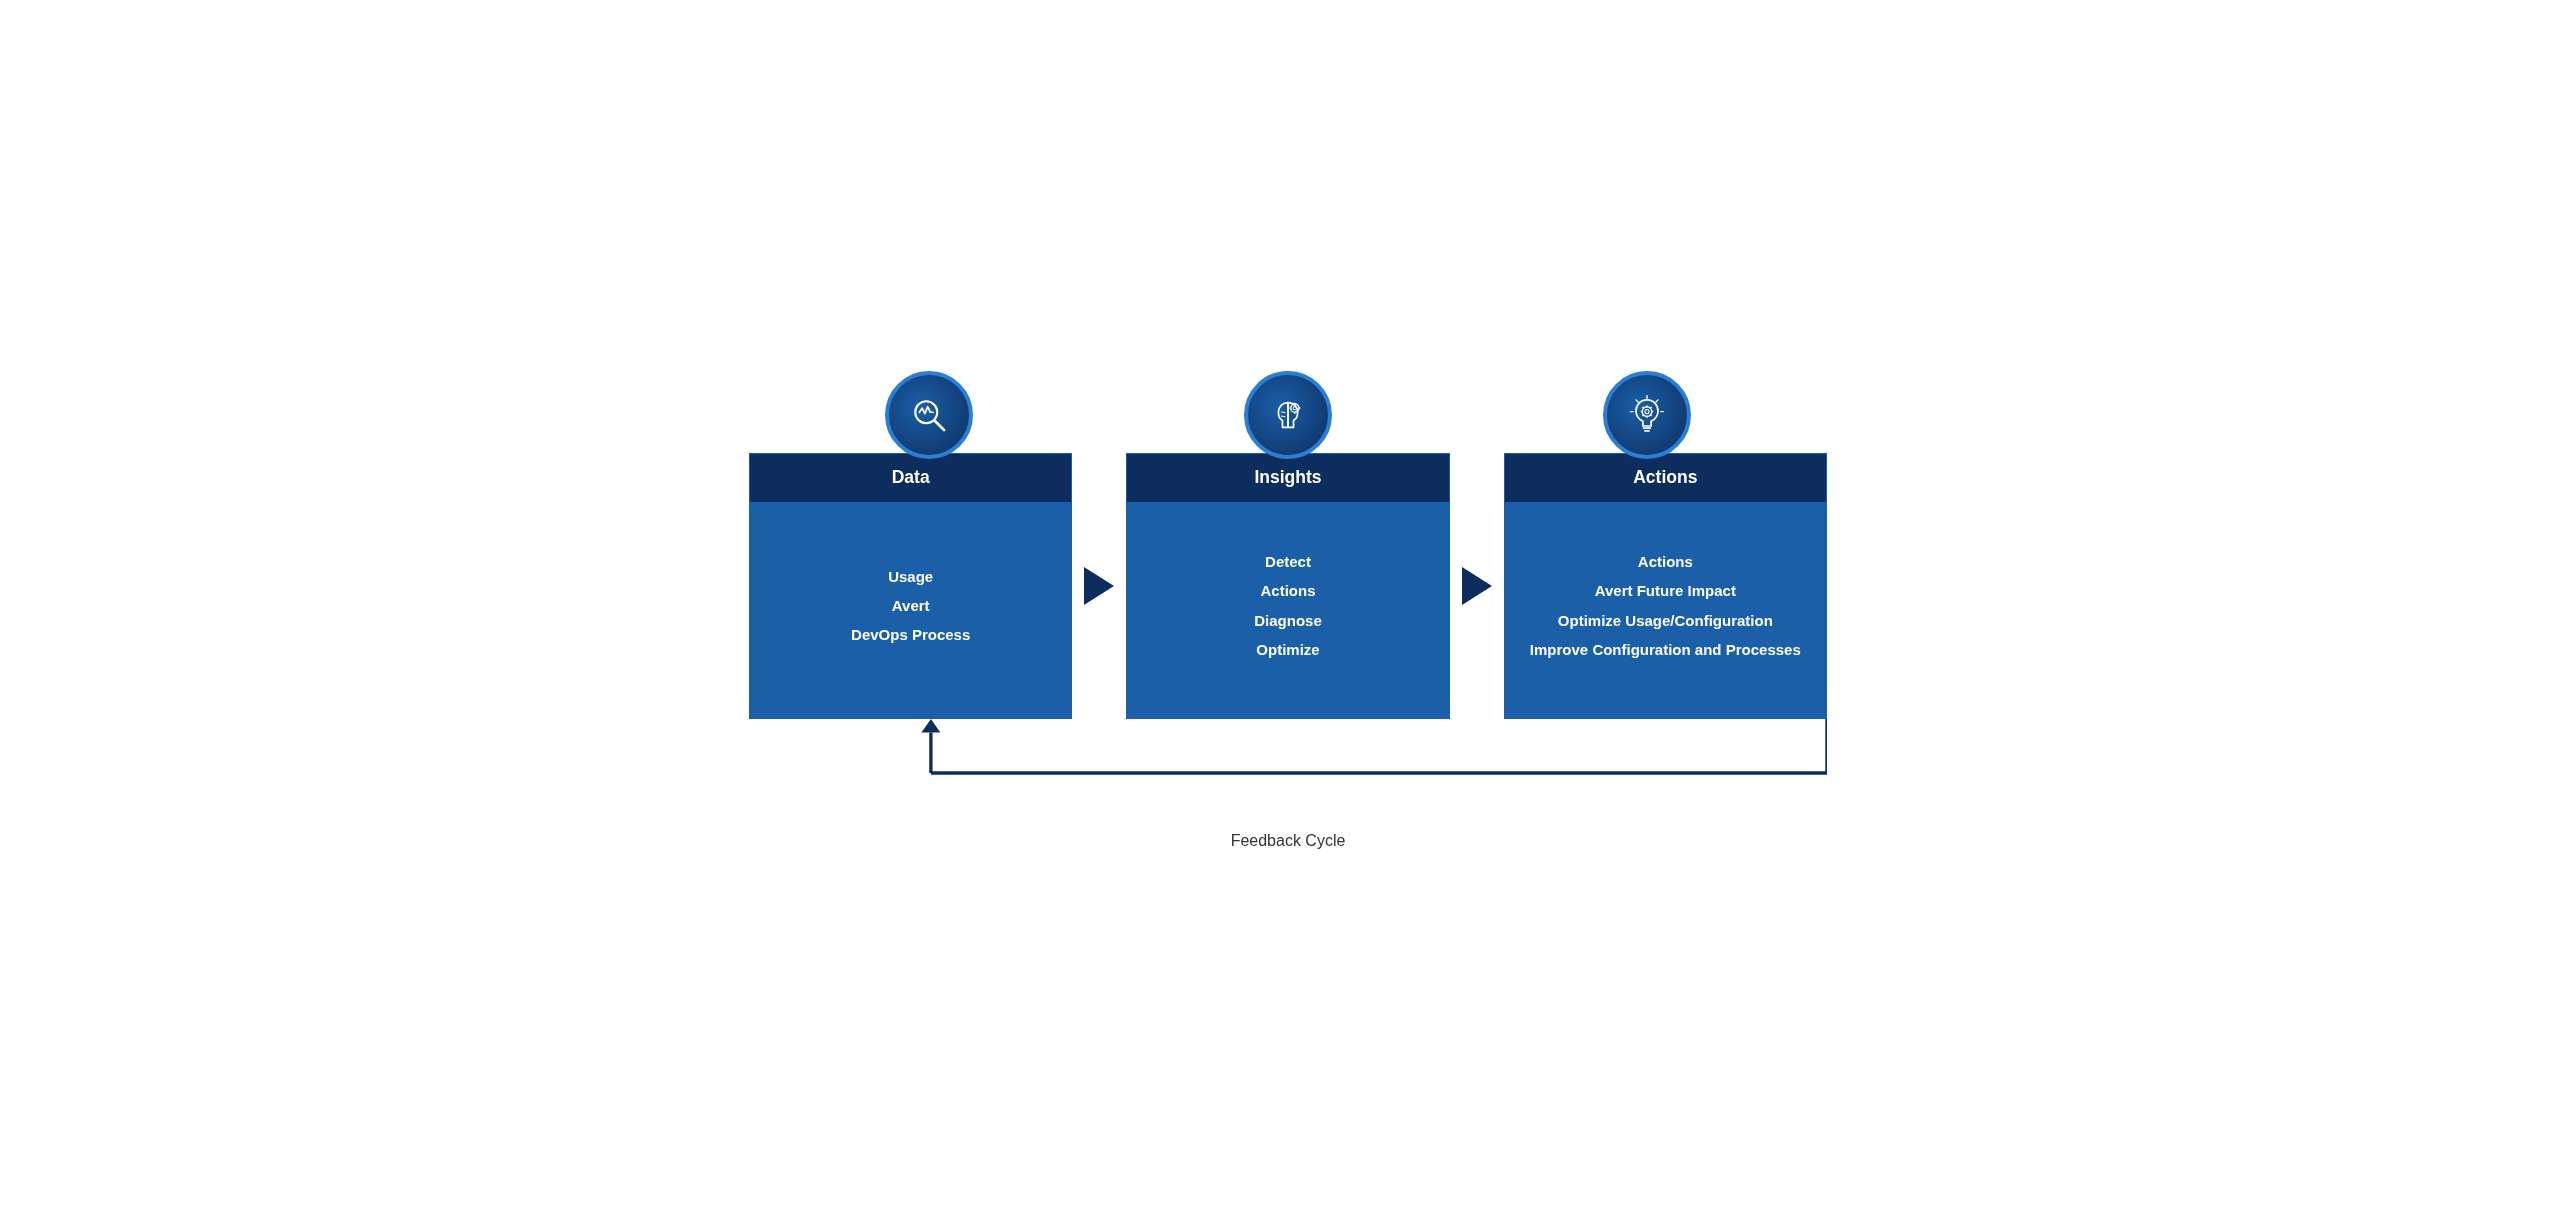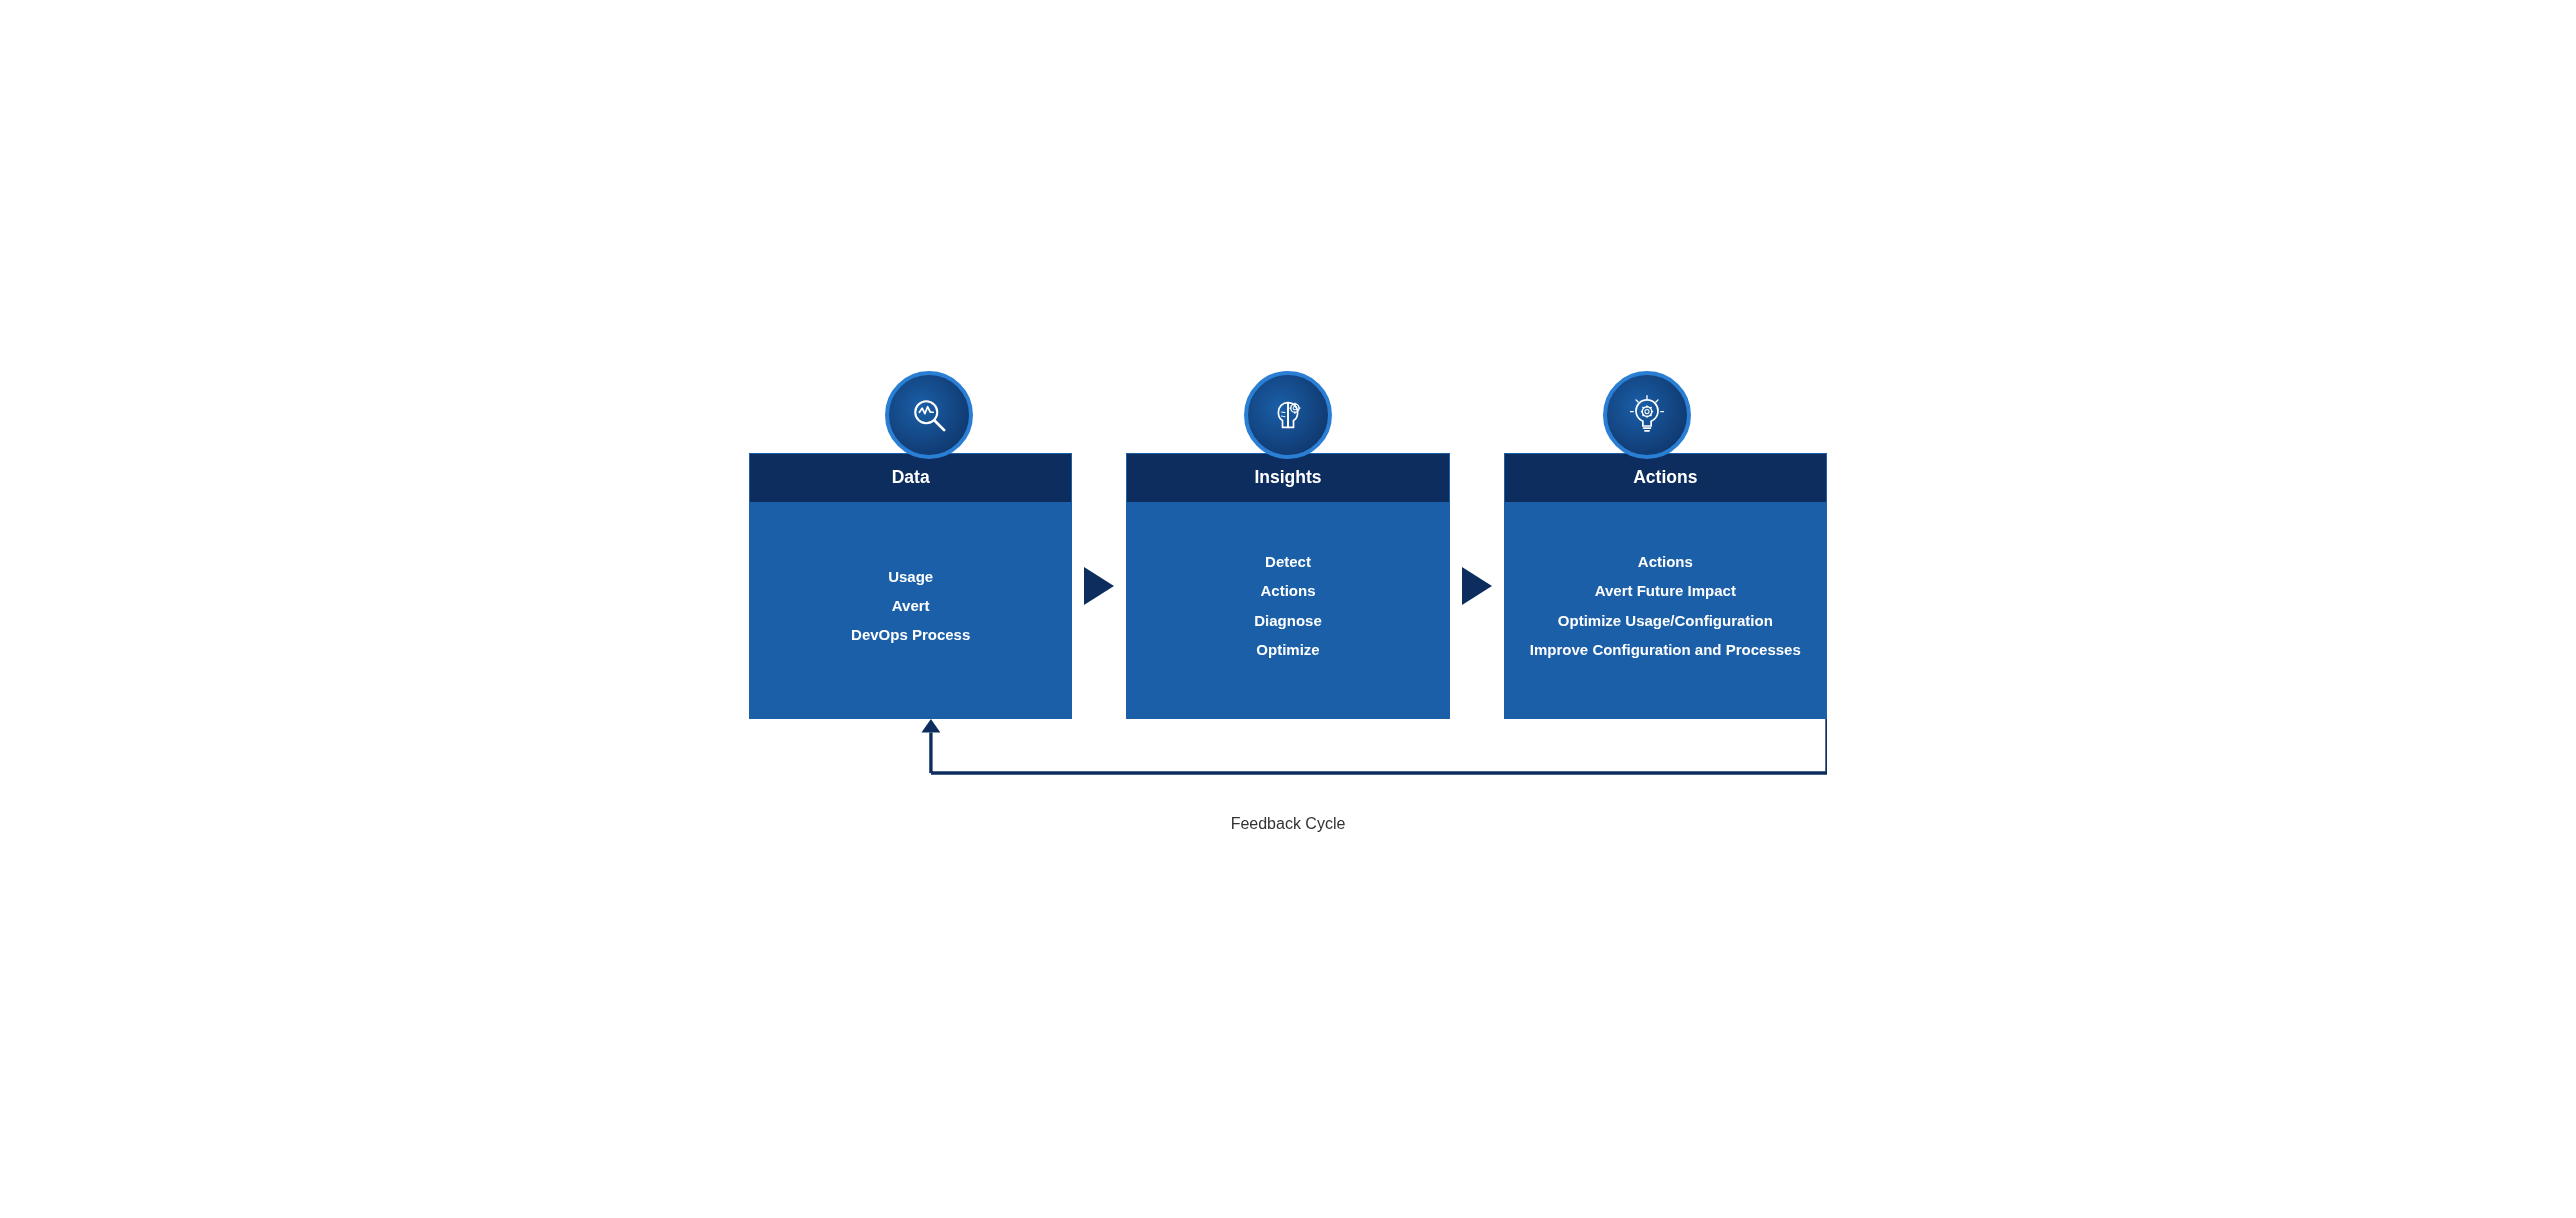--- a/index.html
+++ b/index.html
@@ -259,17 +259,17 @@
     <svg viewBox="0 0 1600 200" preserveAspectRatio="none">
 
       <line x1="270" y1="80" x2="1600" y2="80" stroke="#0d2d5e" stroke-width="5"></line>
 
       <line x1="1600" y1="0" x2="1600" y2="80" stroke="#0d2d5e" stroke-width="5"></line>
 
       <line x1="270" y1="80" x2="270" y2="20" stroke="#0d2d5e" stroke-width="5"></line>
 
       <polygon points="256,20 284,20 270,0" fill="#0d2d5e"></polygon>
     </svg>
-    <div style="position:absolute; bottom:21px; left:50%; transform:translateX(-50%); font-size:16px; font-weight:500; color:#333; white-space:nowrap;">Feedback Cycle</div>
+    <div style="position:absolute; bottom:4px; left:50%; transform:translateX(-50%); font-size:16px; font-weight:500; color:#333; white-space:nowrap;">Feedback Cycle</div>
   </div>
 
 </div>
 
 
 </body></html>

